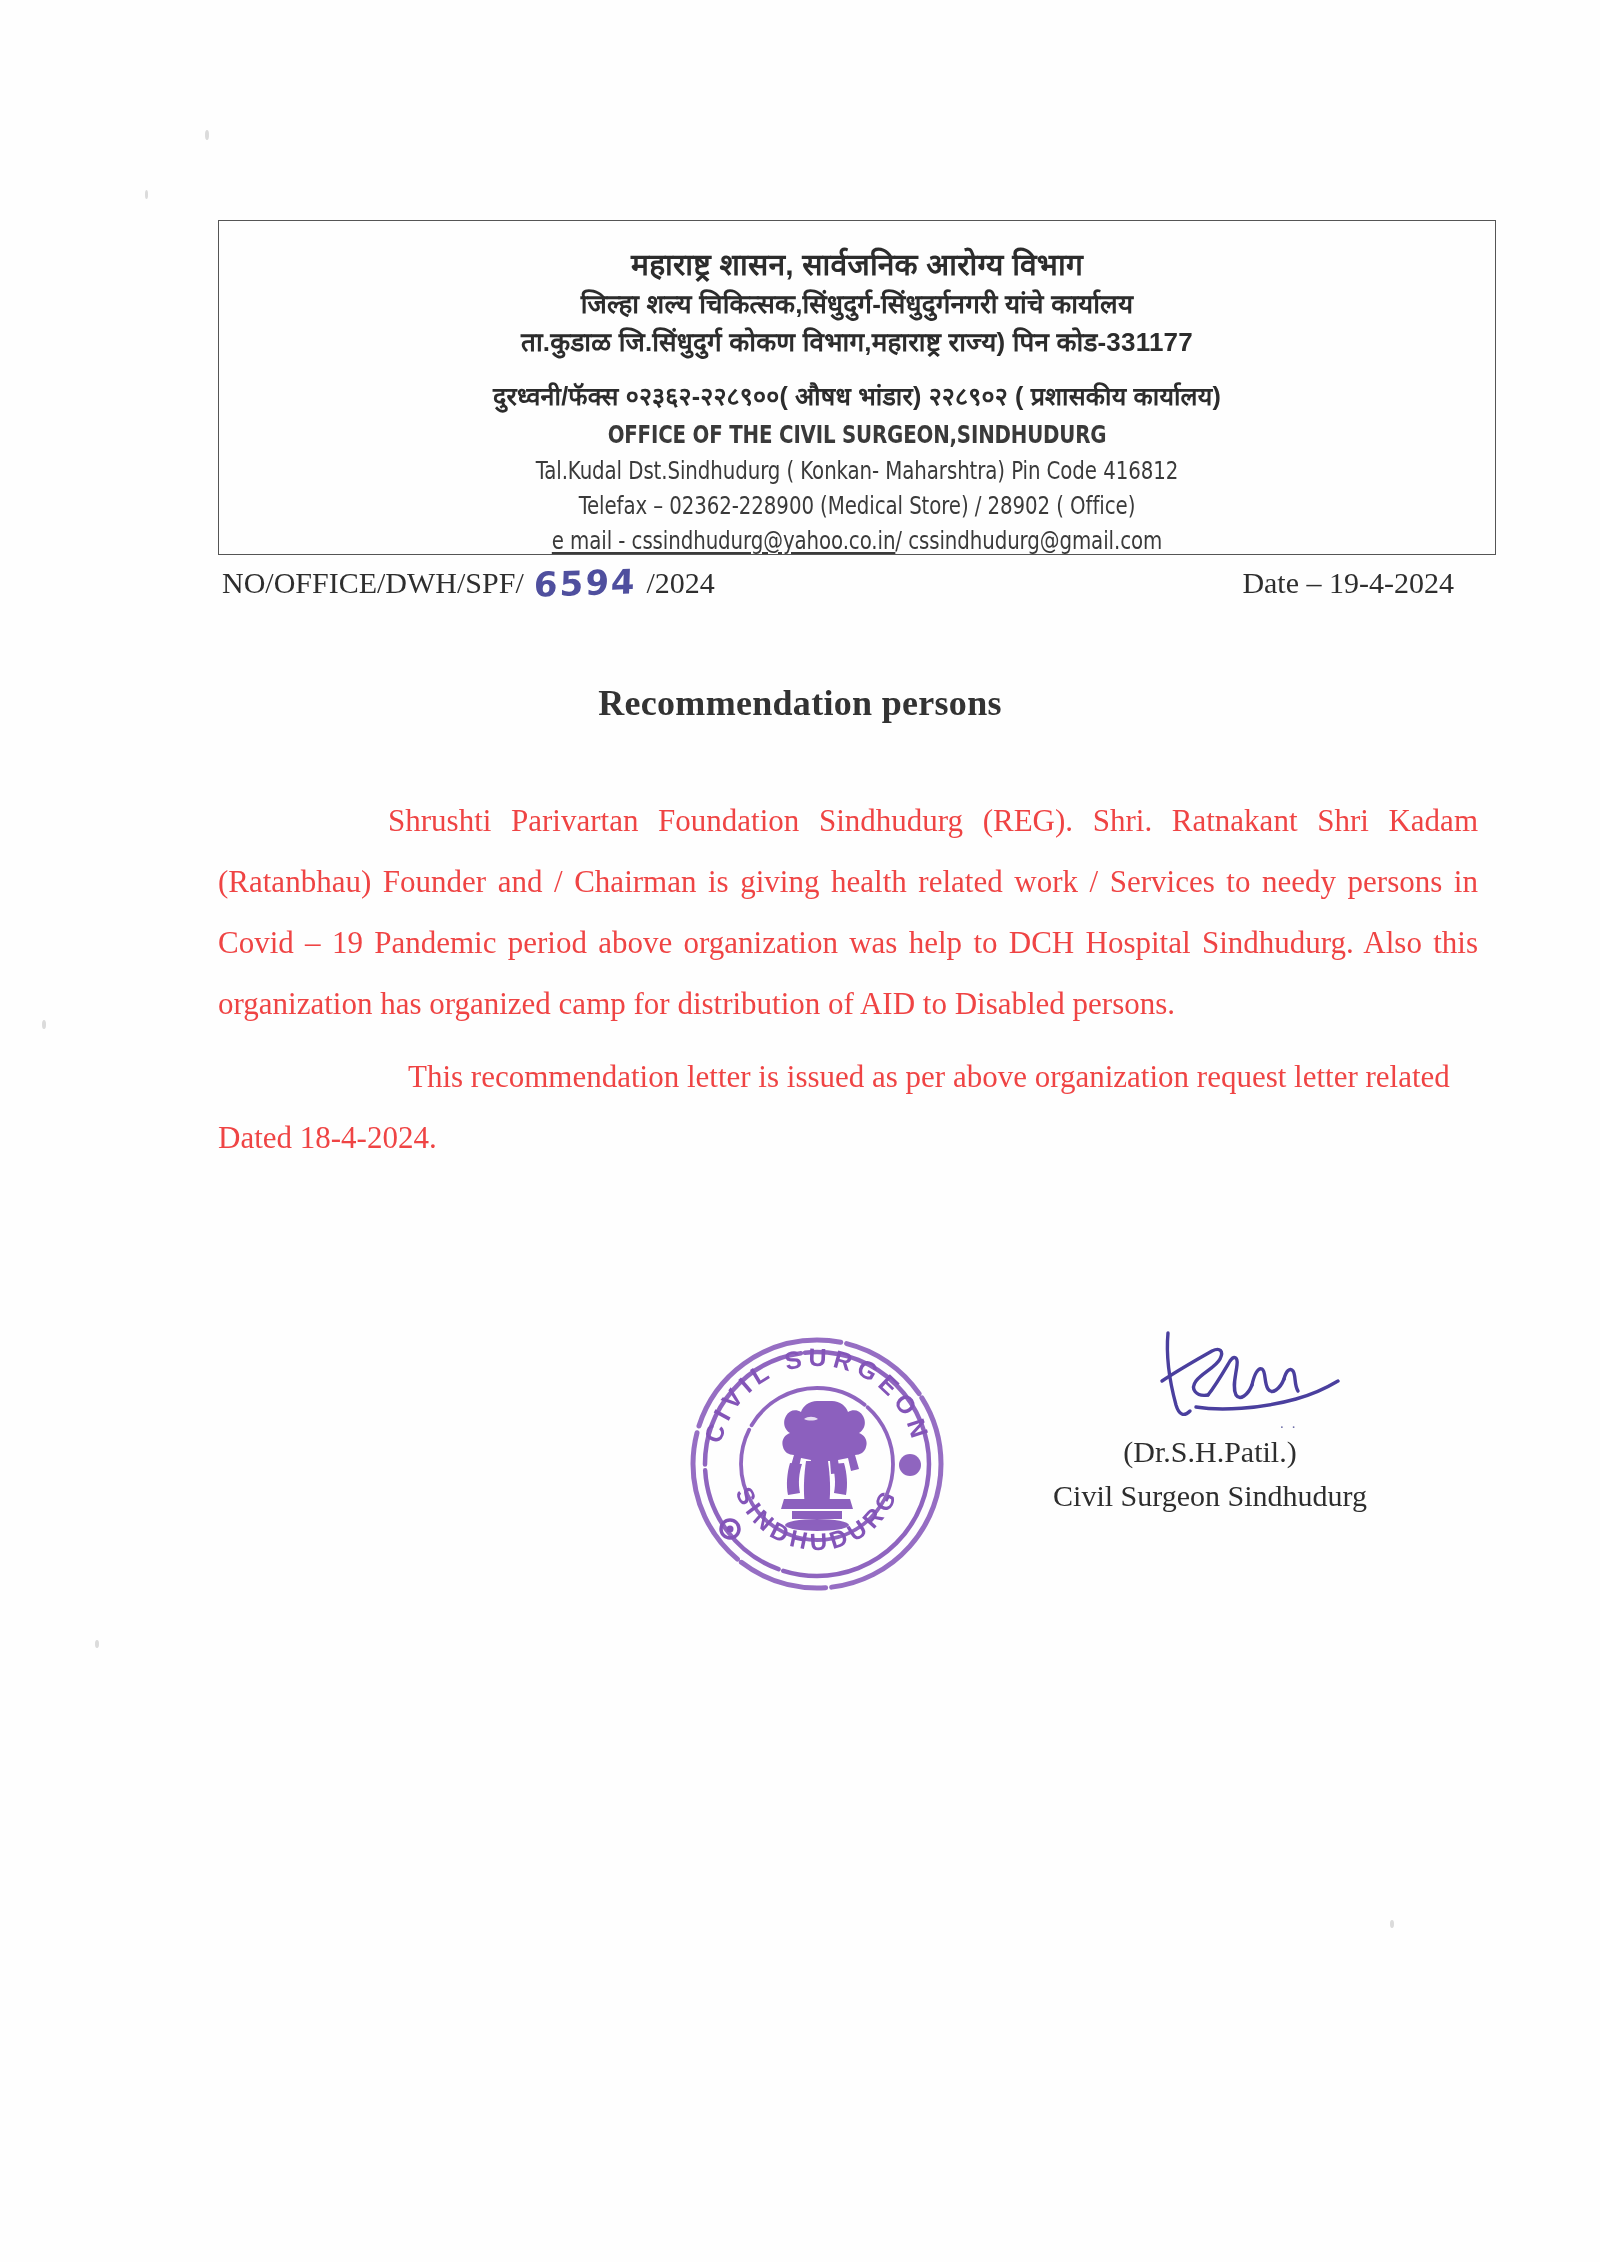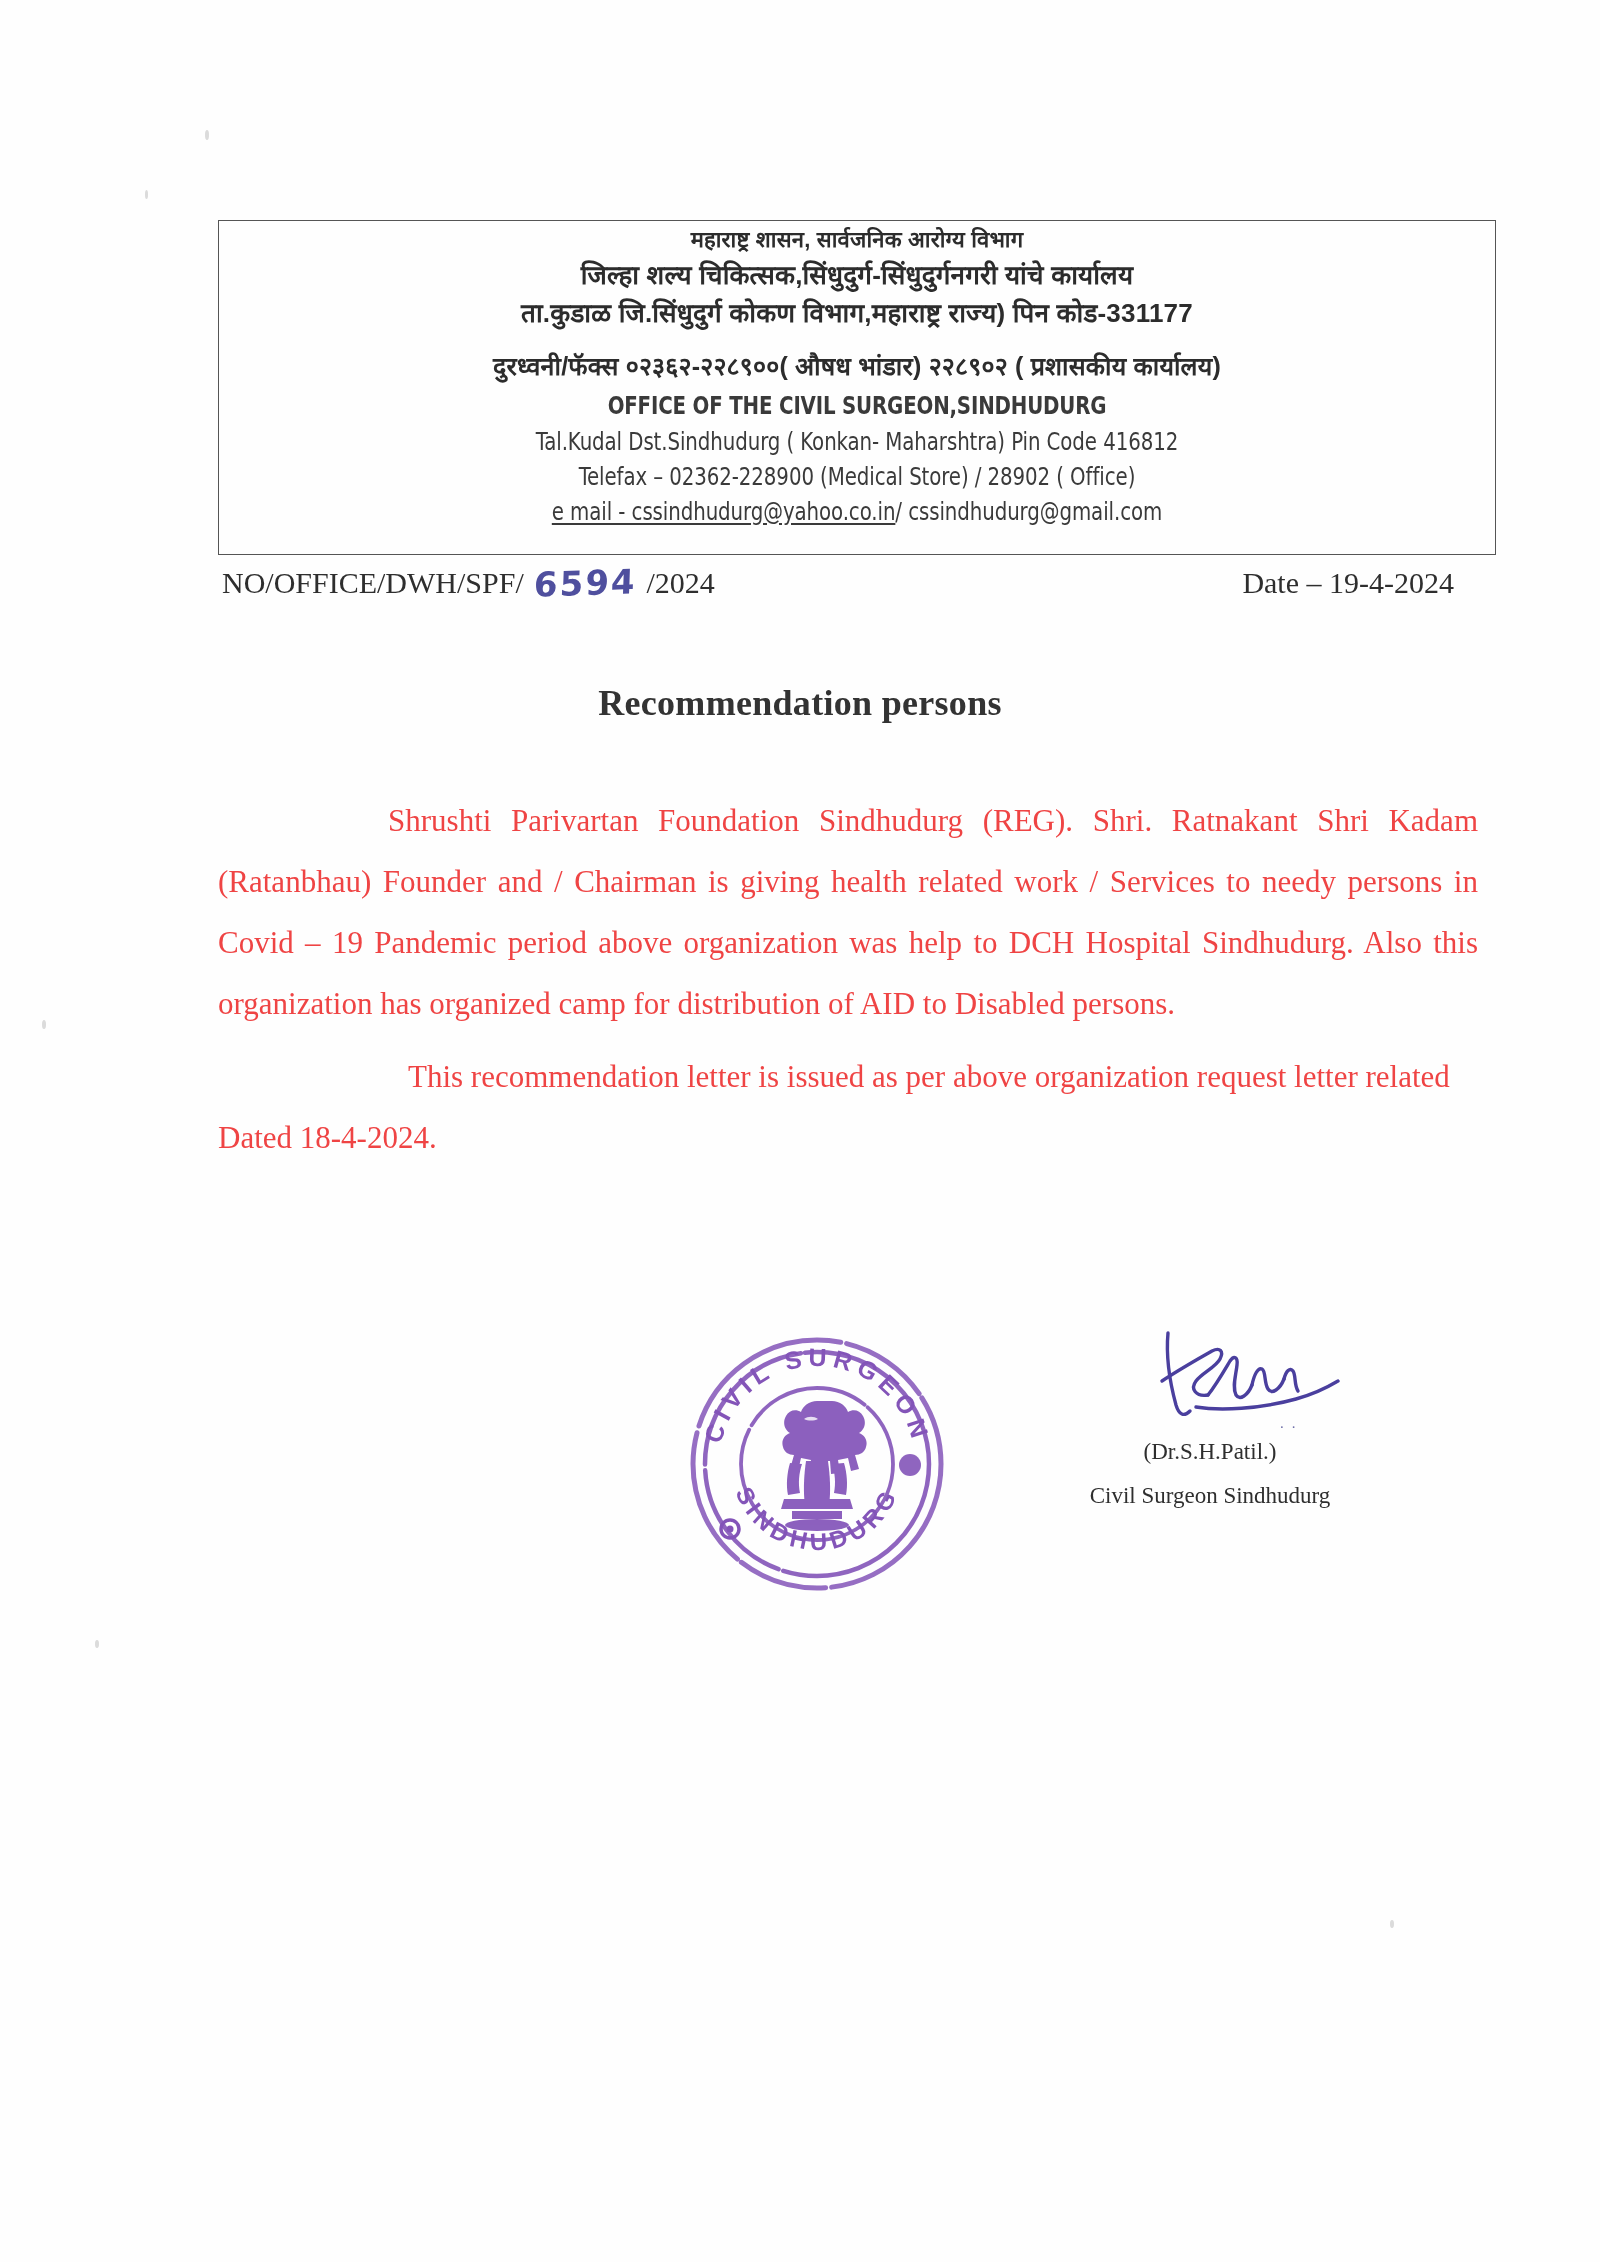--- a/index.html
+++ b/index.html
@@ -42,21 +42,21 @@
     text-align: center;
     padding-top: 6px;
   }
   .dev-line {
     font-family: "Liberation Sans", "DejaVu Sans", sans-serif;
     font-weight: 700;
     color: #2c2c2c;
     line-height: 1.18;
     letter-spacing: .2px;
   }
-  .dev-1 { font-size: 22px; margin-top: 0; }
+  .dev-1 { font-size: 30px; margin-top: 20px; }
   .dev-2 { font-size: 26px; margin-top: 7px; }
   .dev-3 { font-size: 26px; margin-top: 7px; }
   .dev-4 { font-size: 25px; margin-top: 24px; font-weight: 600; }
 
   .eng-line {
     font-family: "DejaVu Sans Condensed", "Liberation Sans Narrow", "Liberation Sans", sans-serif;
     color: #3a3a3a;
     transform: scaleX(.88);
     transform-origin: center;
   }
@@ -124,21 +124,21 @@
   #body-copy p.p2 { text-indent: 190px; margin-top: 12px; }
   #body-copy p:last-child { text-align: left; }
 
   
   #sign-block {
     position: absolute;
     left: 1000px;
     top: 1430px;
     width: 420px;
     text-align: center;
-    font-size: 23px;
+    font-size: 30px;
     line-height: 44px;
     color: #2e2e2e;
   }
   #sig-scribble {
     position: absolute;
     left: 1150px;
     top: 1325px;
     width: 230px;
     height: 110px;
   }

